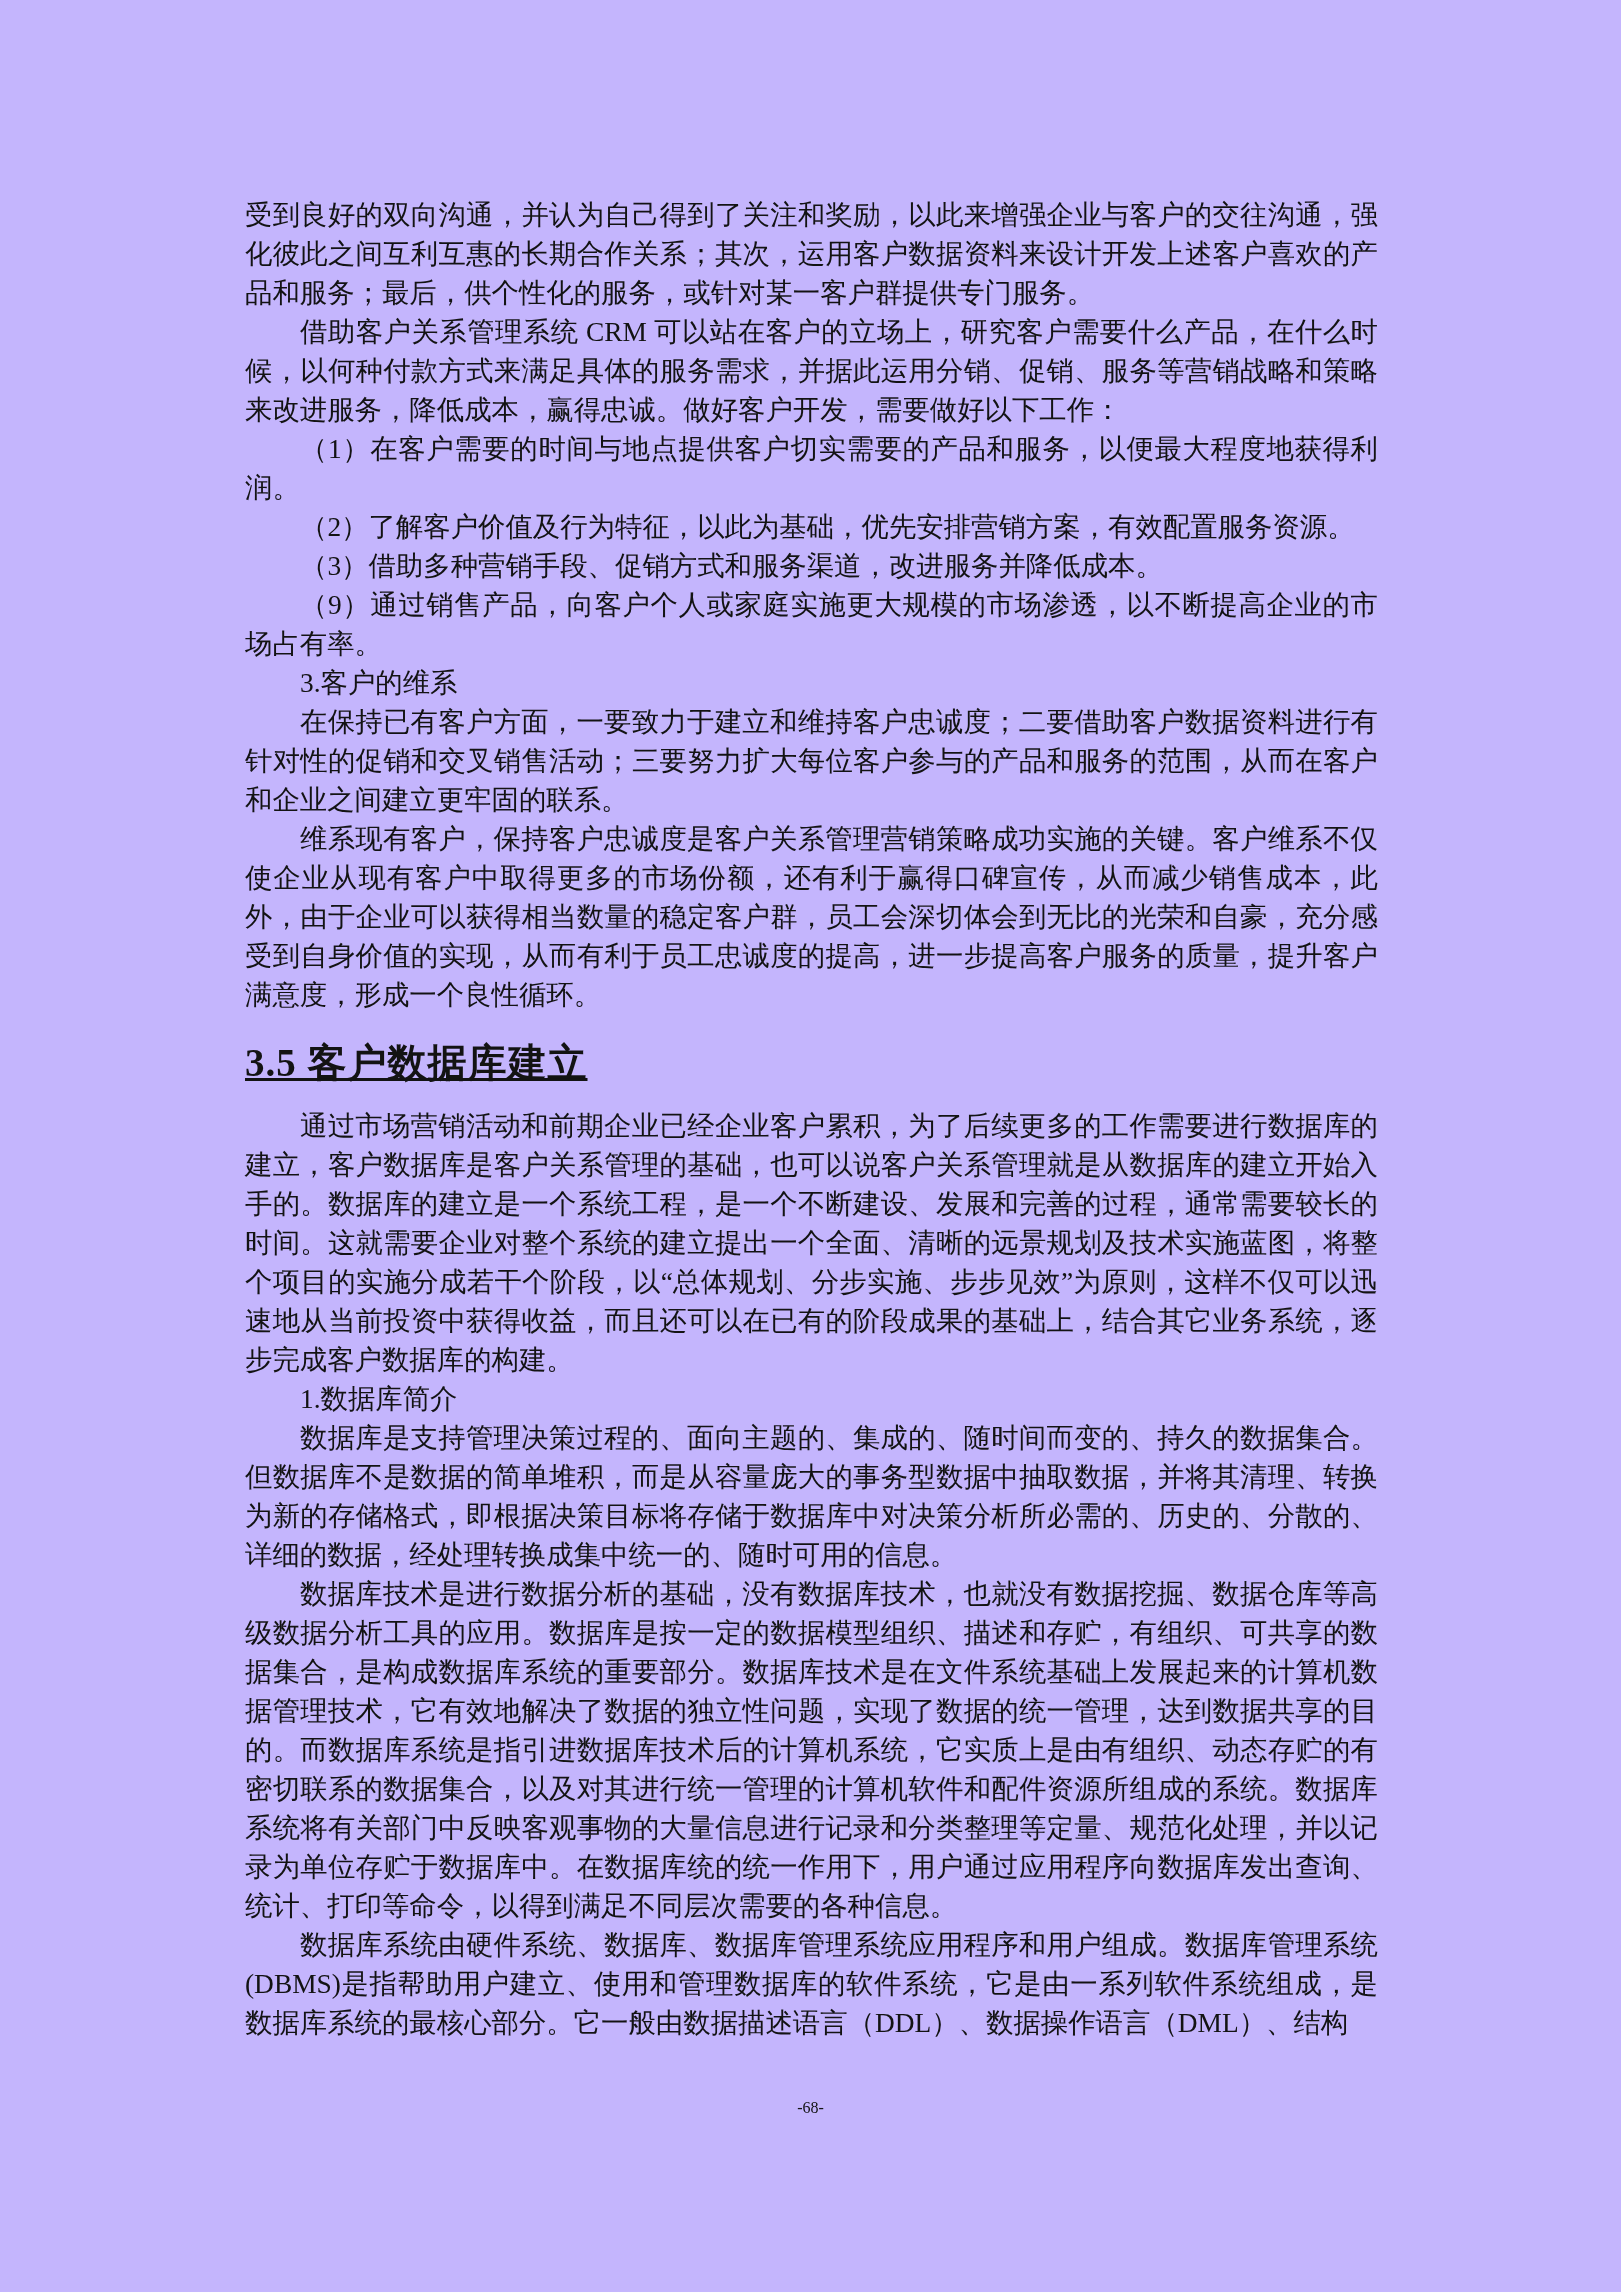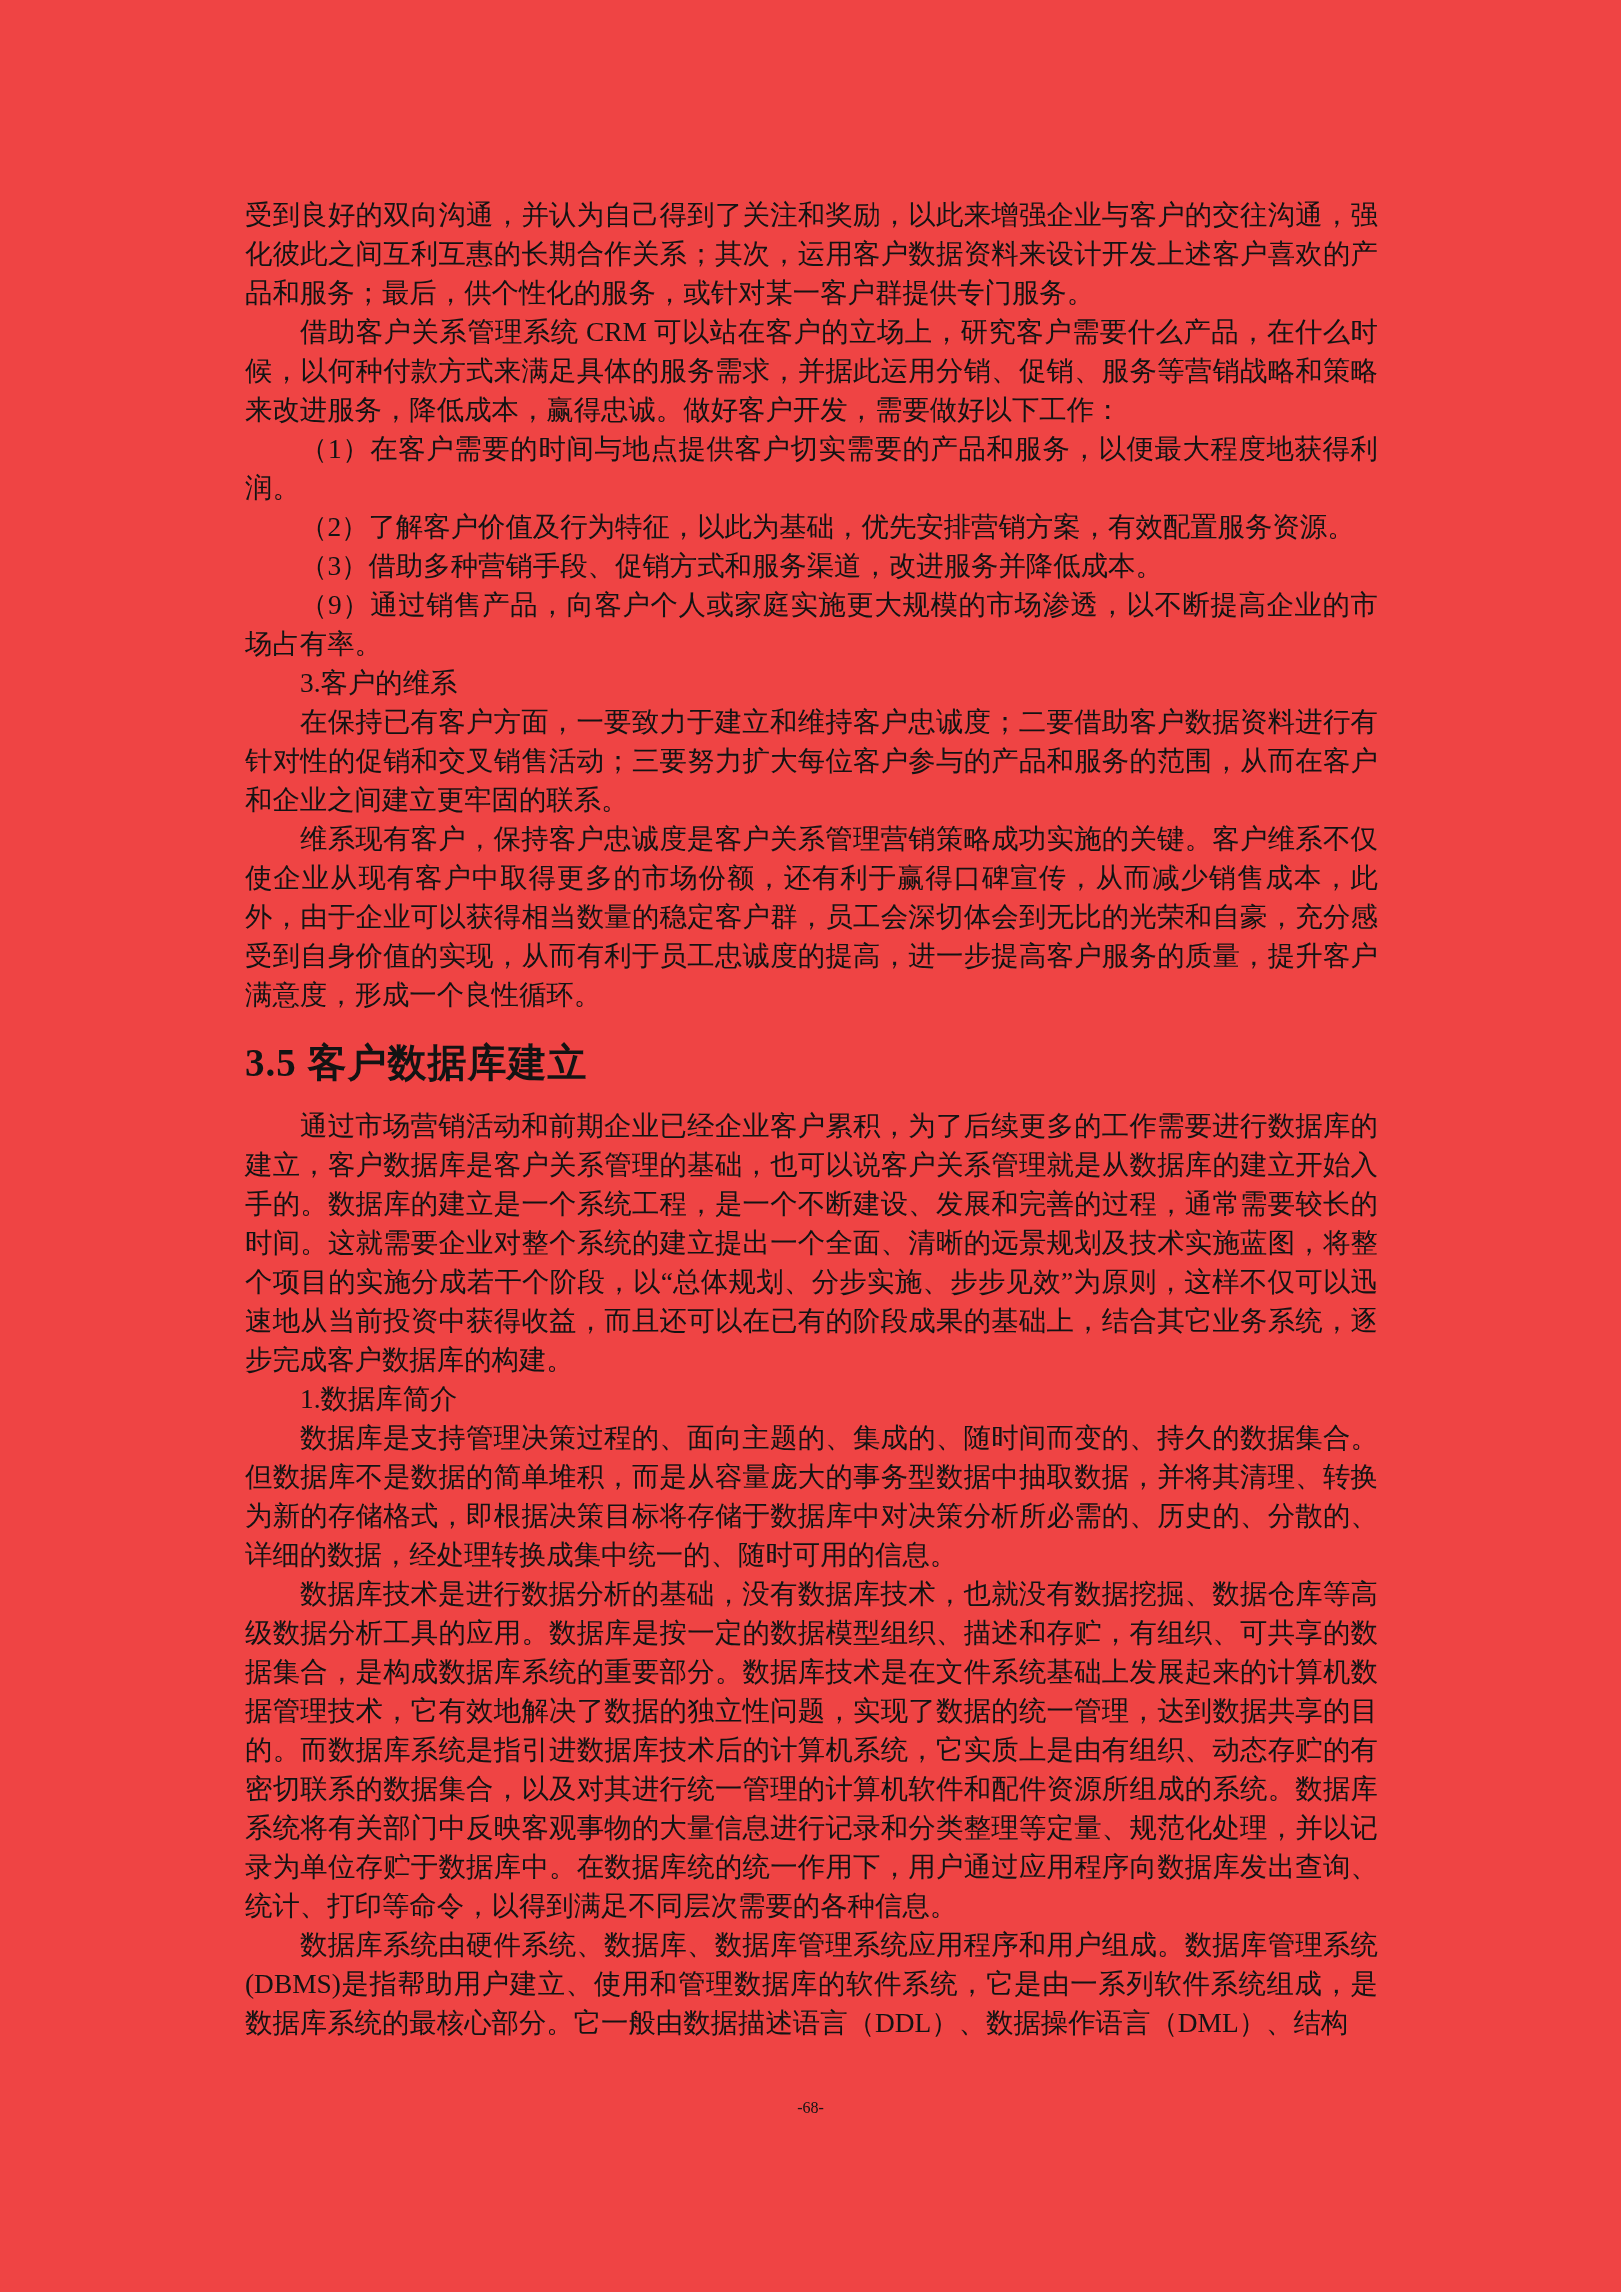--- a/index.html
+++ b/index.html
@@ -4,21 +4,21 @@
 <style>
   html, body {
     margin: 0;
     padding: 0;
     background: #ffffff;
   }
   .page {
     position: relative;
     width: 1621px;
     height: 2293px;
-    background: #ef4444;
+    background: #c4b5fd;
     color: #131313;
     font-family: "Liberation Serif", "DejaVu Serif", serif;
     overflow: hidden;
   }
   .content {
     position: absolute;
     left: 245px;
     top: 196px;
     width: 1133px;
     font-size: 27.4px;
@@ -35,20 +35,21 @@
   }
   .para.heading {
     font-size: 39px;
     font-weight: bold;
     line-height: 47px;
     text-indent: 0;
     text-align: left;
     margin-top: 23.5px;
     margin-bottom: 21.6px;
     letter-spacing: 1px;
+    text-decoration: underline;
   }
   .footer {
     position: absolute;
     left: 0;
     right: 0;
     top: 2099px;
     text-align: center;
     font-size: 16px;
     color: #131313;
   }

